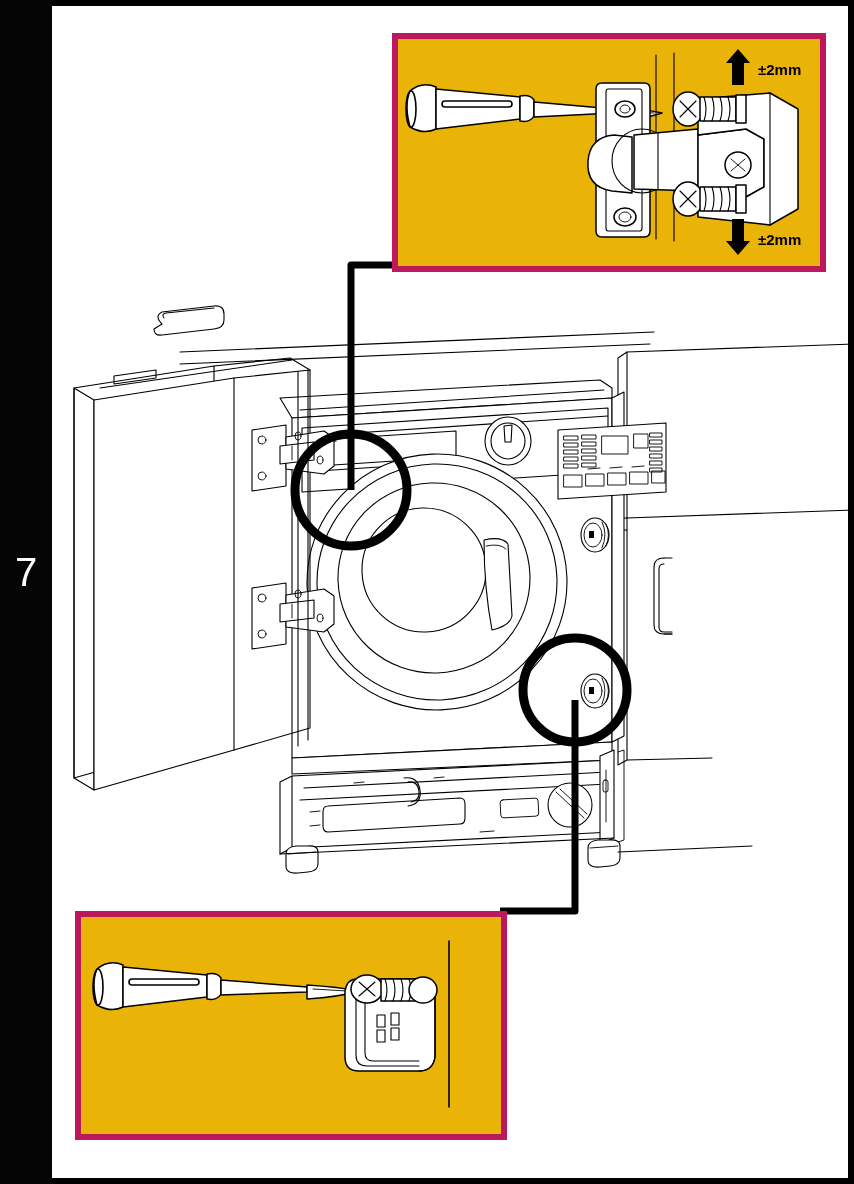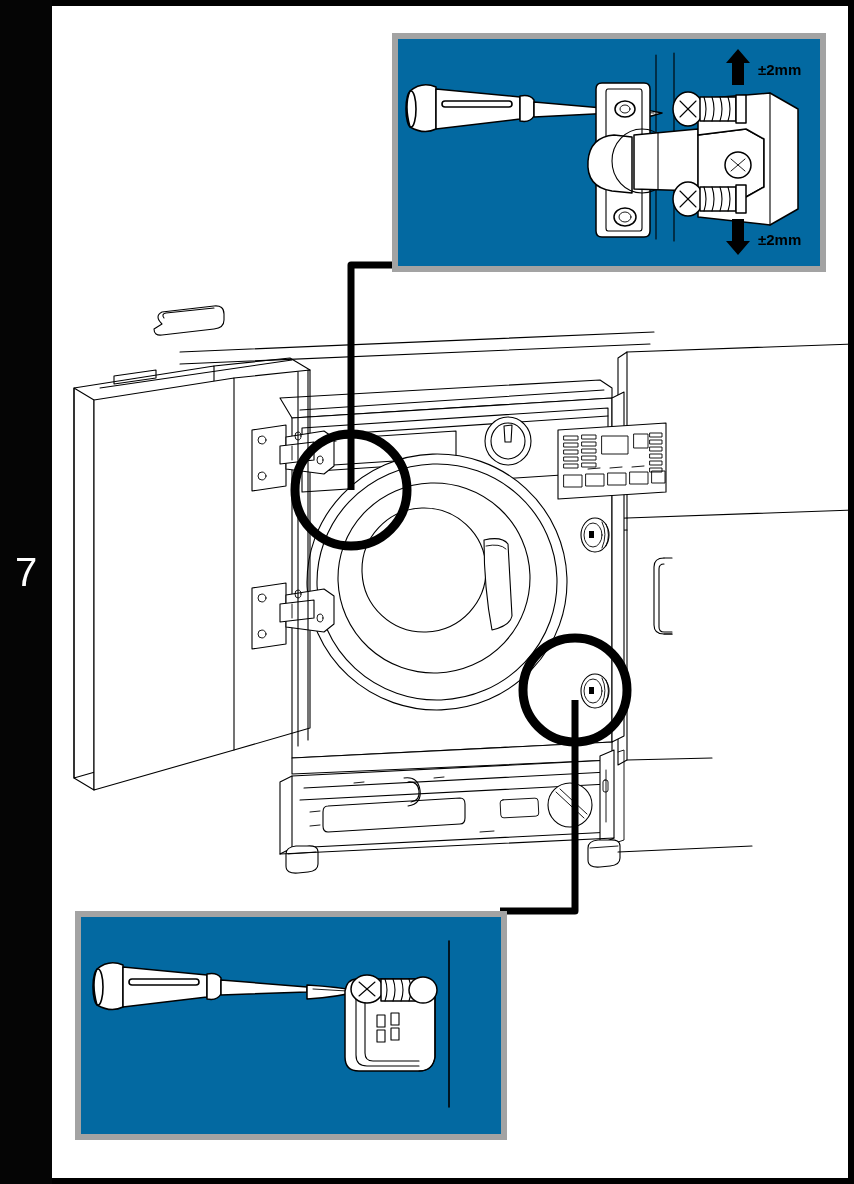--- a/index.html
+++ b/index.html
@@ -53,22 +53,22 @@
     text-align: center;
     color: #ffffff;
     font-size: 40px;
     font-family: "Liberation Sans", sans-serif;
     line-height: 1;
     letter-spacing: 0px;
   }
   
   .inset {
     position: absolute;
-    background: #0369a1;
-    border: 6px solid #a3a3a3;
+    background: #eab308;
+    border: 6px solid #be185d;
     box-sizing: border-box;
     text-decoration: underline;
   }
   #inset-hinge-adjust {
     left: 392px;
     top: 33px;
     width: 434px;
     height: 239px;
   }
   #inset-bracket-fix {

